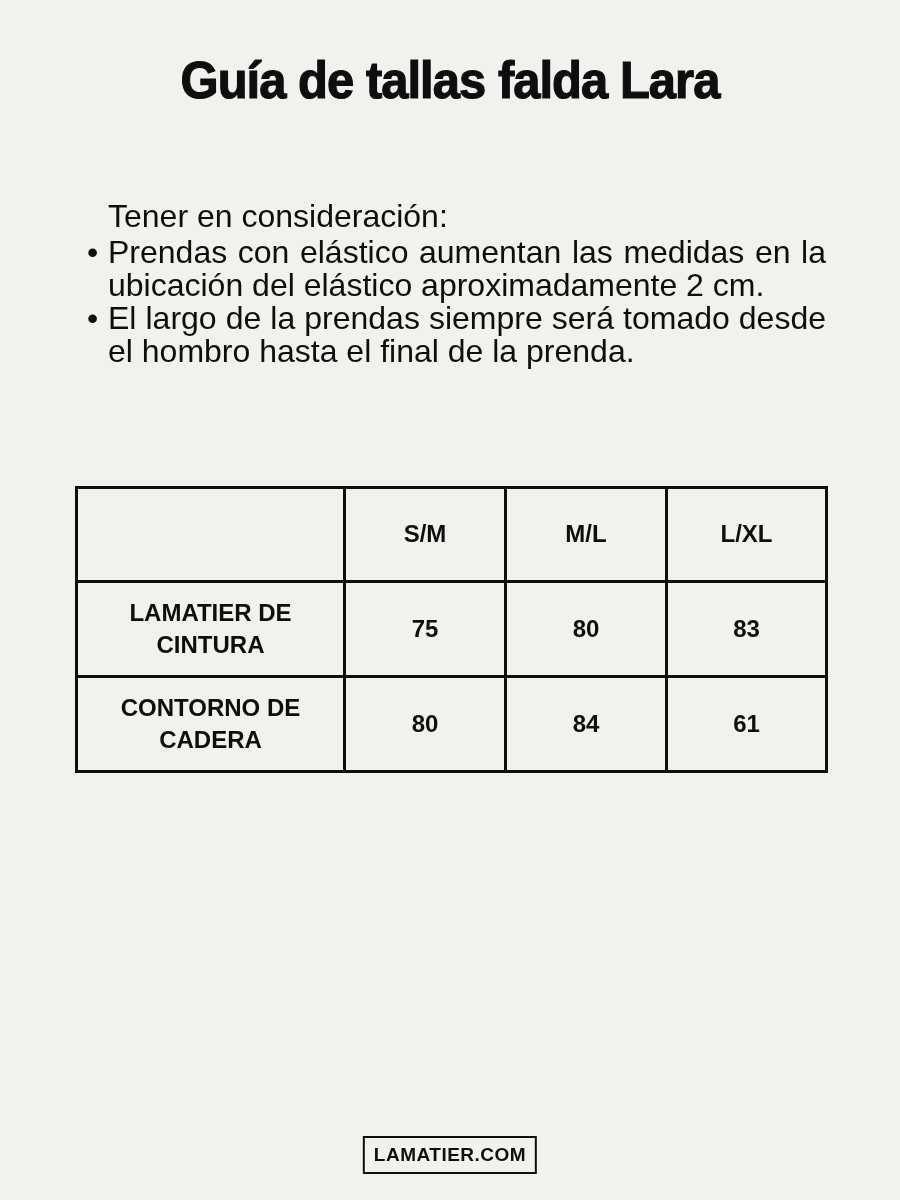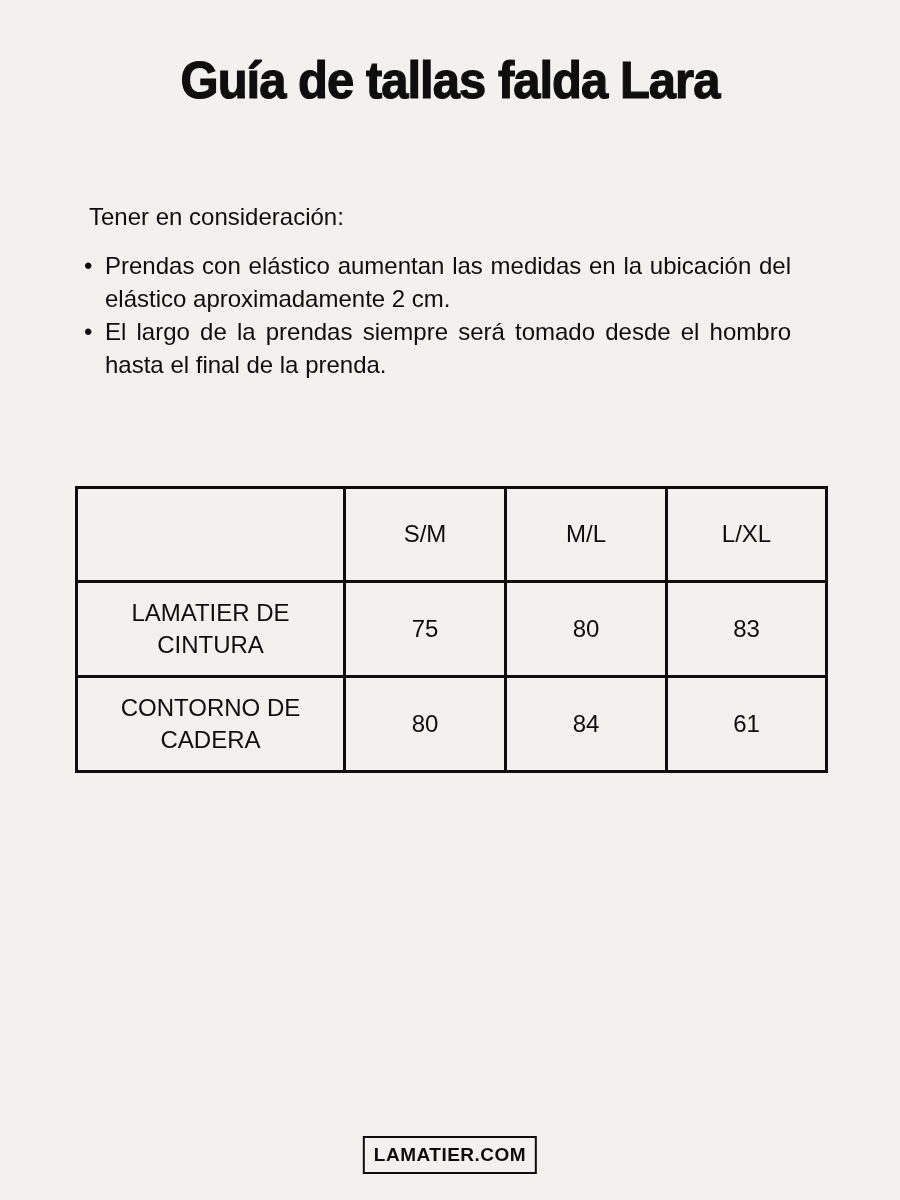--- a/index.html
+++ b/index.html
@@ -26,30 +26,30 @@
     letter-spacing: -1px;
     line-height: 1.1;
     -webkit-text-stroke: 1.2px #0e0e0e;
     transform: scaleX(0.94);
     transform-origin: 50% 50%;
   }
 
   
   .considerations {
     position: absolute;
-    left: 67px;
+    left: 86px;
     top: 200px;
     width: 740px;
-    font-size: 24px;
+    font-size: 32px;
     line-height: 33px;
   }
   .considerations-heading {
     margin: 0 0 3px 22px;
   }
-  .bullet-list { list-style: none; margin: 16px; padding: 0; }
+  .bullet-list { list-style: none; margin: 0; padding: 0; }
   .bullet-item {
     position: relative;
     padding-left: 22px;
     text-align: justify;
   }
   .bullet-item::before {
     content: "\2022";
     position: absolute;
     left: 1px;
     top: 0;
@@ -62,21 +62,21 @@
     top: 486px;
     width: 750px;
     border-collapse: collapse;
     table-layout: fixed;
     font-size: 24px;
   }
   .size-table th, .size-table td {
     border: 3px solid #0e0e0e;
     text-align: center;
     vertical-align: middle;
-    font-weight: normal;
+    font-weight: bold;
     padding: 0 16px;
     line-height: 1.35;
   }
   .size-table tr.header-row { height: 94px; }
   .size-table tr.data-row { height: 95px; }
 
   
   .note {
     position: absolute;
     left: 95px;

